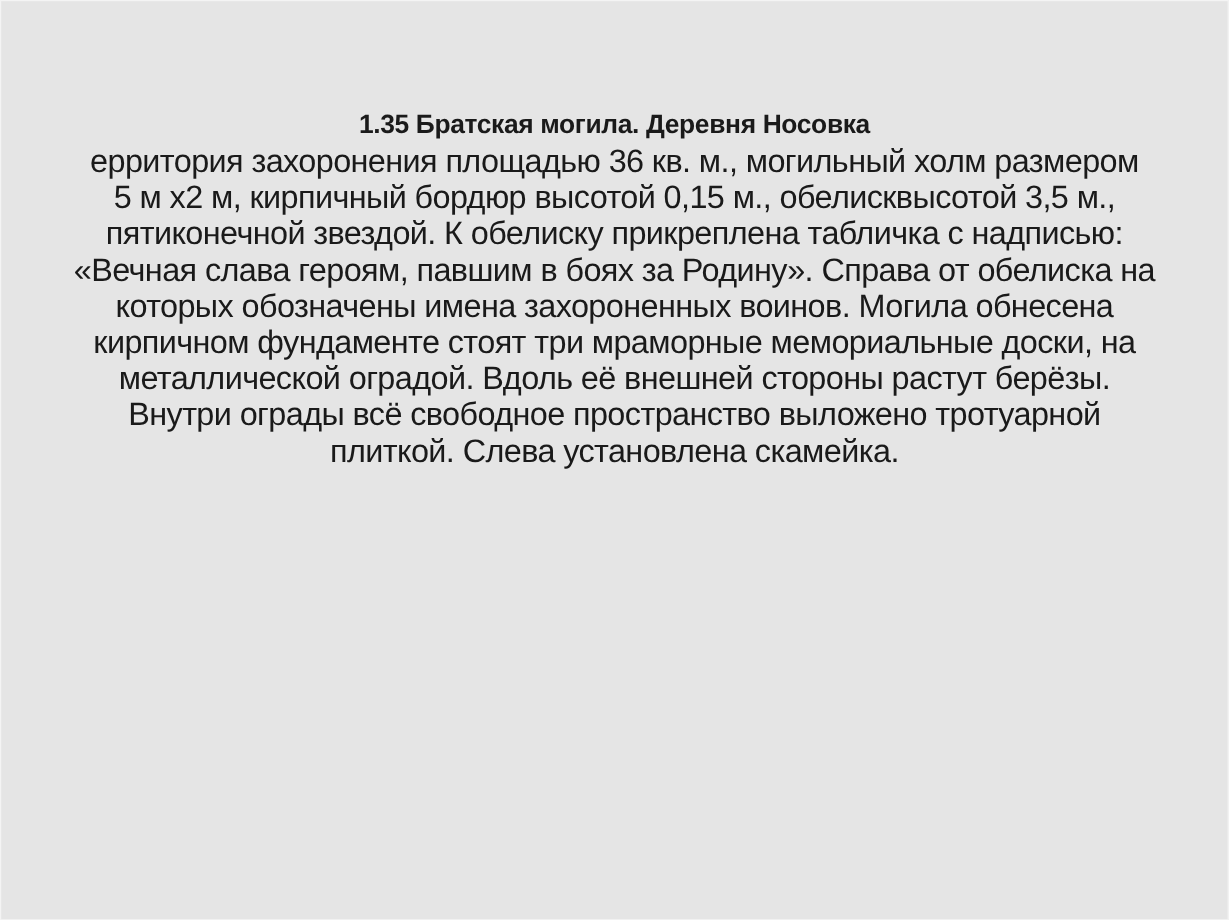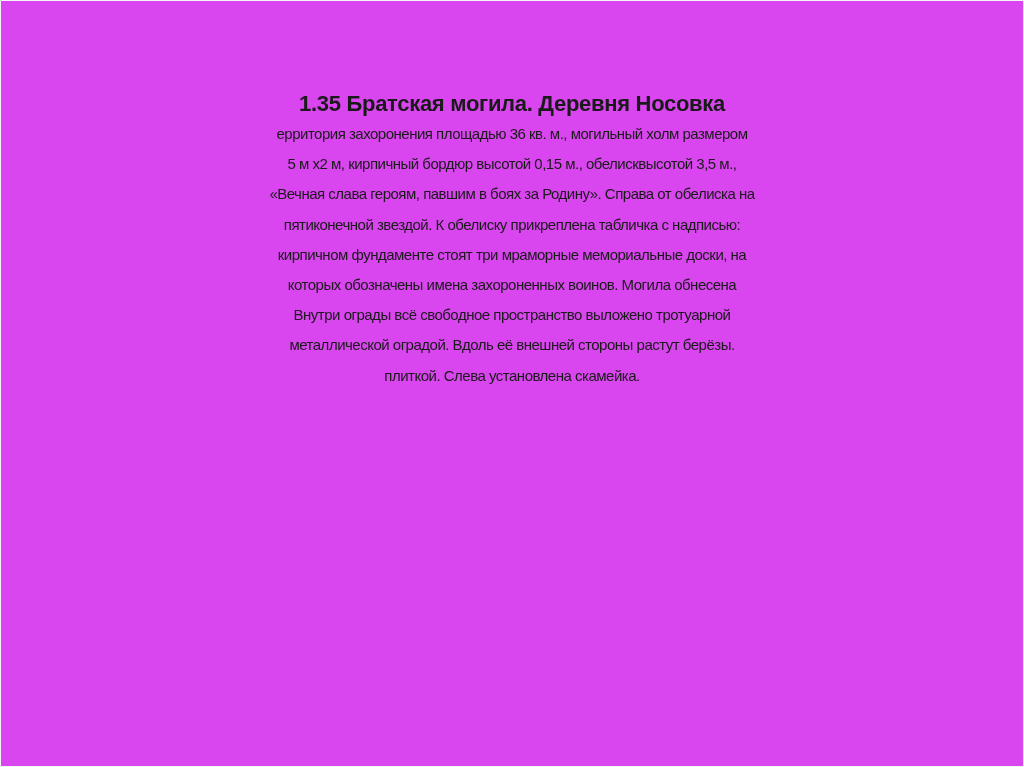--- a/index.html
+++ b/index.html
@@ -7,56 +7,56 @@
       padding: 0;
       width: 1024px;
       height: 767px;
       background: #ffffff;
       overflow: hidden;
     }
     .slide {
       position: relative;
       width: 1024px;
       height: 767px;
-      background: #d946ef;
+      background: #e5e5e5;
       box-sizing: border-box;
       border: 1px solid #f4f4f4;
     }
     .text-block {
       position: absolute;
       left: 40px;
       right: 40px;
       top: 88px;
       text-align: center;
       color: #1a1a1a;
       font-family: "Liberation Sans", sans-serif;
     }
     .title {
       font-weight: bold;
       font-size: 22px;
       line-height: 30px;
       letter-spacing: -0.3px;
       white-space: nowrap;
     }
     .line {
-      font-size: 15px;
+      font-size: 27px;
       line-height: 30.2px;
       letter-spacing: -0.5px;
       white-space: nowrap;
     }
   </style>
 </head>
 <body>
 
 <div class="slide">
   <div class="text-block">
     <div class="title">1.35  Братская могила. Деревня Носовка</div>
     <div class="line">ерритория захоронения площадью 36  кв. м., могильный холм размером</div>
     <div class="line">5 м х2 м, кирпичный бордюр высотой 0,15 м., обелисквысотой 3,5 м.,</div>
+    <div class="line">пятиконечной звездой. К обелиску прикреплена табличка с надписью:</div>
     <div class="line">«Вечная слава героям, павшим в боях за Родину». Справа от обелиска на</div>
-    <div class="line">пятиконечной звездой. К обелиску прикреплена табличка с надписью:</div>
+    <div class="line">которых обозначены имена захороненных воинов. Могила обнесена</div>
     <div class="line">кирпичном фундаменте стоят три мраморные мемориальные доски, на</div>
-    <div class="line">которых обозначены имена захороненных воинов. Могила обнесена</div>
+    <div class="line">металлической оградой. Вдоль её внешней стороны растут берёзы.</div>
     <div class="line">Внутри ограды всё свободное пространство выложено тротуарной</div>
-    <div class="line">металлической оградой. Вдоль её внешней стороны растут берёзы.</div>
     <div class="line">плиткой. Слева установлена скамейка.</div>
   </div>
 </div>
 
 </body></html>

